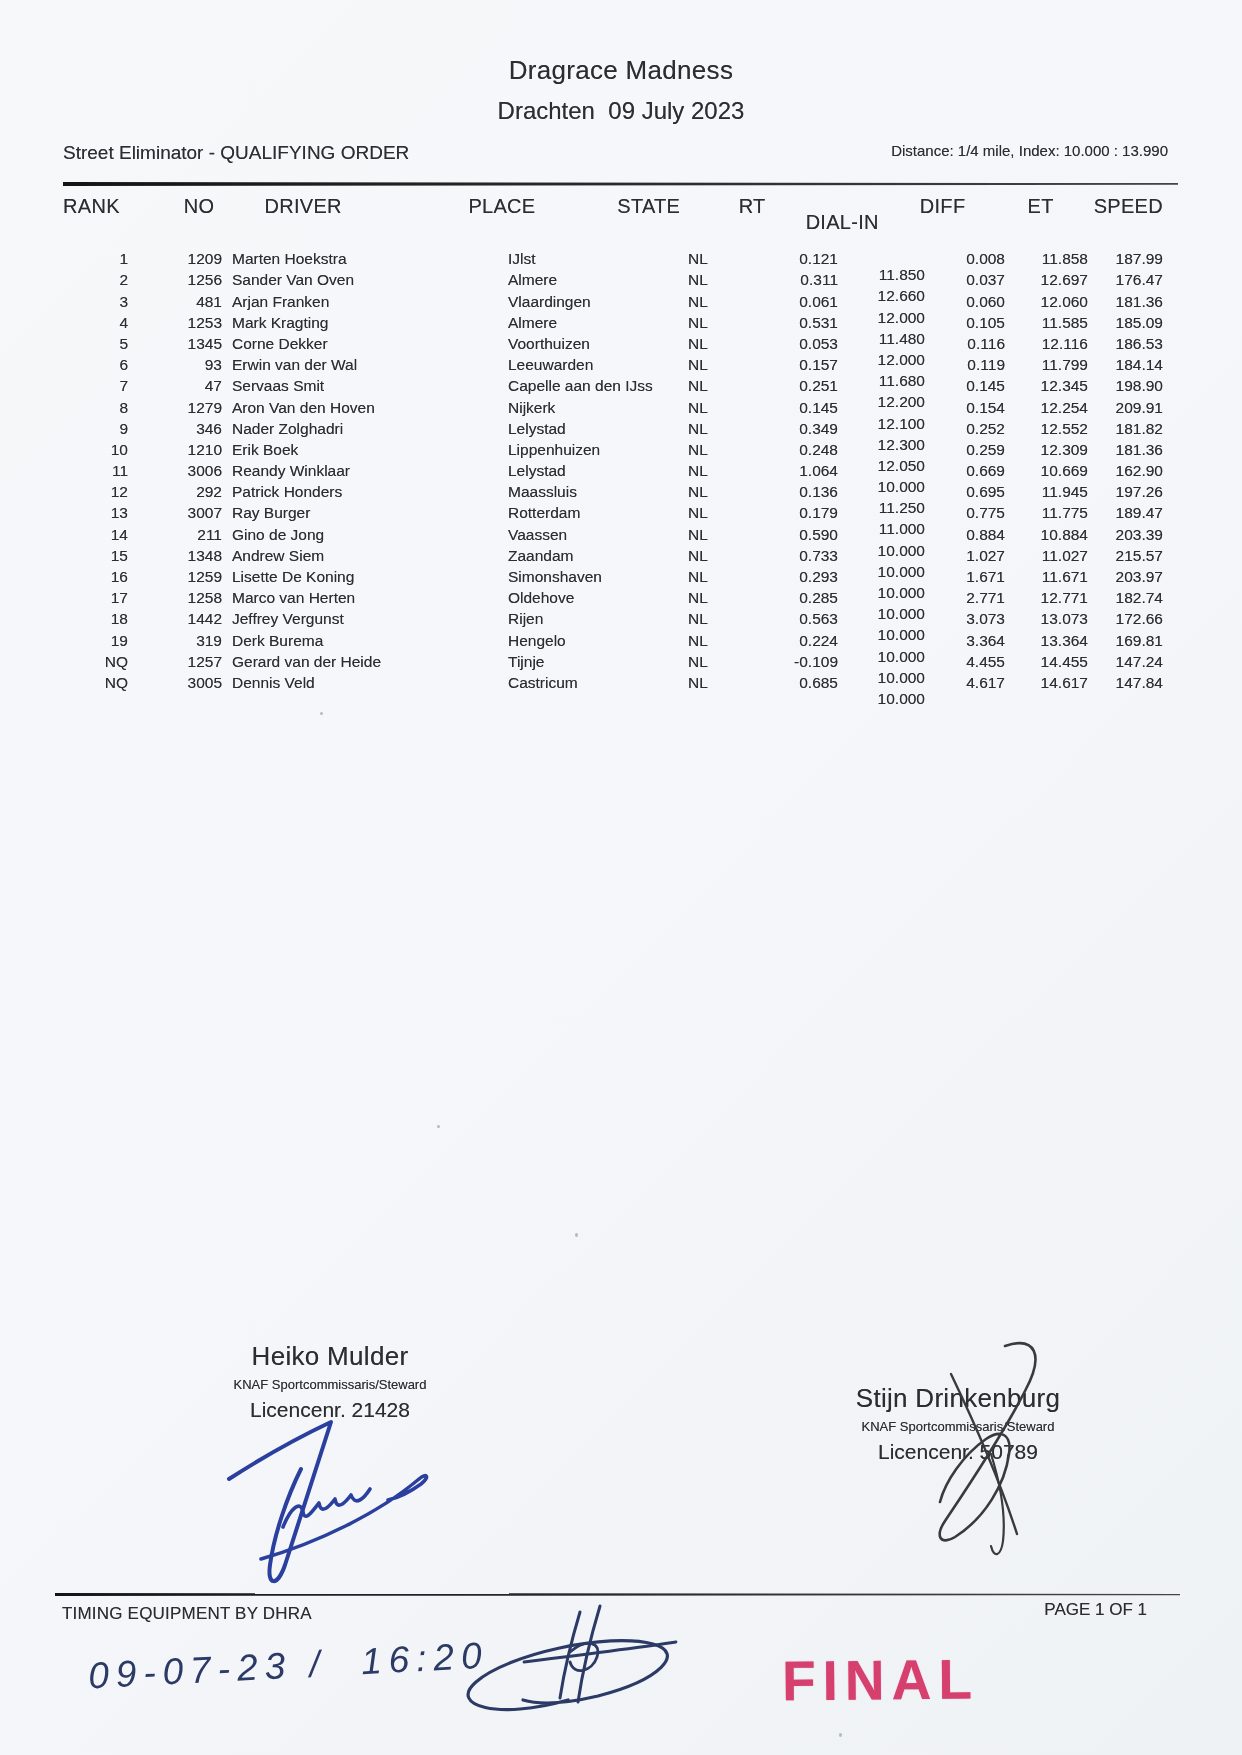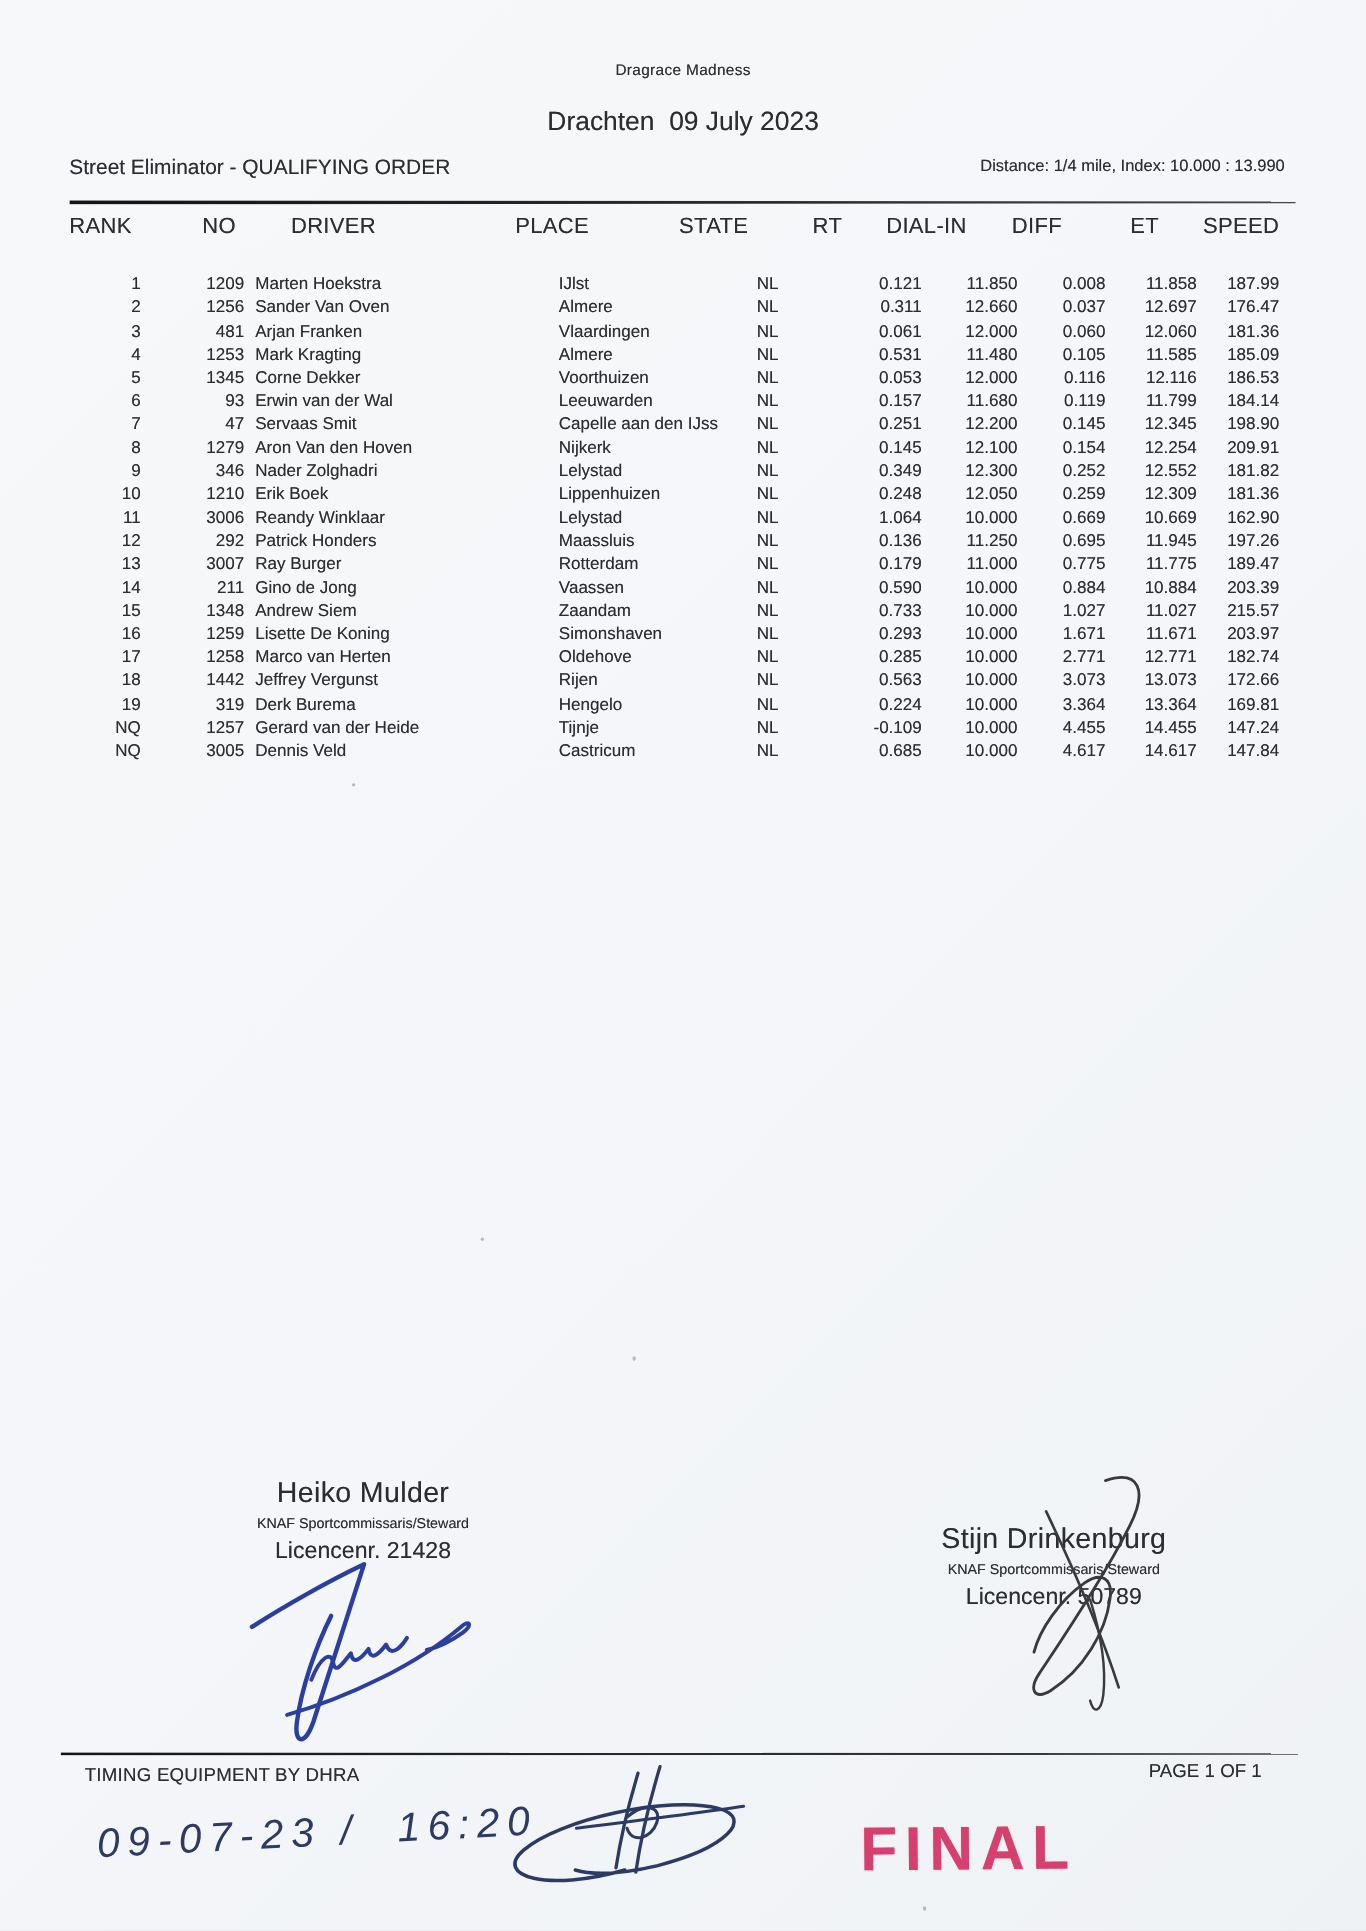--- a/index.html
+++ b/index.html
@@ -7,57 +7,57 @@
     position:relative;
     width:1242px;height:1755px;
     background:linear-gradient(135deg,#f6f8fa 0%,#f4f6f9 55%,#eff2f5 100%);
     font-family:"Liberation Sans",sans-serif;
     color:#2b2d30;
     overflow:hidden;
     text-shadow:0 0 .5px rgba(43,45,48,.55);
   }
   .abs{position:absolute;}
   .center{left:0;width:1242px;text-align:center;}
-  .title{top:55px;font-size:14px;letter-spacing:.3px;}
+  .title{top:55px;font-size:26px;letter-spacing:.3px;}
   .subtitle{top:97px;font-size:24px;white-space:pre;}
   .section-title{left:63px;top:142px;font-size:19px;}
   .distance-info{right:74px;top:142px;font-size:15px;}
   .rule{left:63px;width:1115px;background:linear-gradient(to right,#141414,#2c2c2c 55%,#454545);}
   .rule-top{top:182px;height:4px;clip-path:polygon(0 0,100% 28%,100% 68%,0 100%);}
   .rule-bottom{top:1593px;height:3px;left:55px;width:1125px;clip-path:polygon(0 0,100% 30%,100% 72%,0 100%);}
 
   .qtable{left:63px;top:196px;width:1100px;font-size:15.5px;}
   .tr{display:flex;height:21.2px;line-height:21.2px;white-space:nowrap;}
   .thead{font-size:20px;letter-spacing:.3px;gap:40px;}
   .tbody{margin-top:31px;}
   .td{box-sizing:border-box;}
   .c-rank{width:65px;text-align:right;}
   .c-no{width:94px;text-align:right;}
   .c-driver{width:278px;padding-left:10px;}
   .c-place{width:178px;padding-left:8px;}
   .c-state{width:82px;padding-left:10px;}
   .c-rt{width:78px;text-align:right;}
-  .c-dial{width:87px;text-align:right;}
+  .c-dial{width:87px;text-align:right;margin-top:16px;}
   .c-diff{width:80px;text-align:right;}
   .c-et{width:83px;text-align:right;}
   .c-speed{width:75px;text-align:right;}
 
   .sig-block{width:330px;text-align:center;}
   .sig-left{left:165px;top:1341px;}
   .sig-right{left:793px;top:1383px;}
   .sig-name{font-size:26px;letter-spacing:.3px;}
   .sig-role{font-size:13px;margin-top:5px;}
   .sig-lic{font-size:21px;margin-top:6px;}
   svg{position:absolute;overflow:visible;}
   .ink-blue{color:var(--ink-blue,#2b3f9e);}
   .ink-black{color:var(--ink-black,#3a3a3c);}
   .ink-navy{color:var(--ink-navy,#2c3a66);}
   path{fill:none;stroke:currentColor;stroke-linecap:round;stroke-linejoin:round;}
 
-  .footer-timing{left:77px;top:1604px;font-size:17px;letter-spacing:.2px;}
+  .footer-timing{left:62px;top:1604px;font-size:17px;letter-spacing:.2px;}
   .footer-page{right:95px;top:1600px;font-size:17px;}
   .handwritten-date{
     left:88px;top:1645px;font-size:37px;font-style:italic;
     color:var(--ink-navy,#2c3a66);letter-spacing:7px;transform:rotate(-3deg);
     text-shadow:none;white-space:pre;
   }
   .final-stamp{
     left:782px;top:1648px;font-size:55px;font-weight:bold;letter-spacing:7px;
     transform:scaleY(1.02) rotate(-.5deg);
     text-shadow:0 0 1px rgba(214,64,110,.6);

